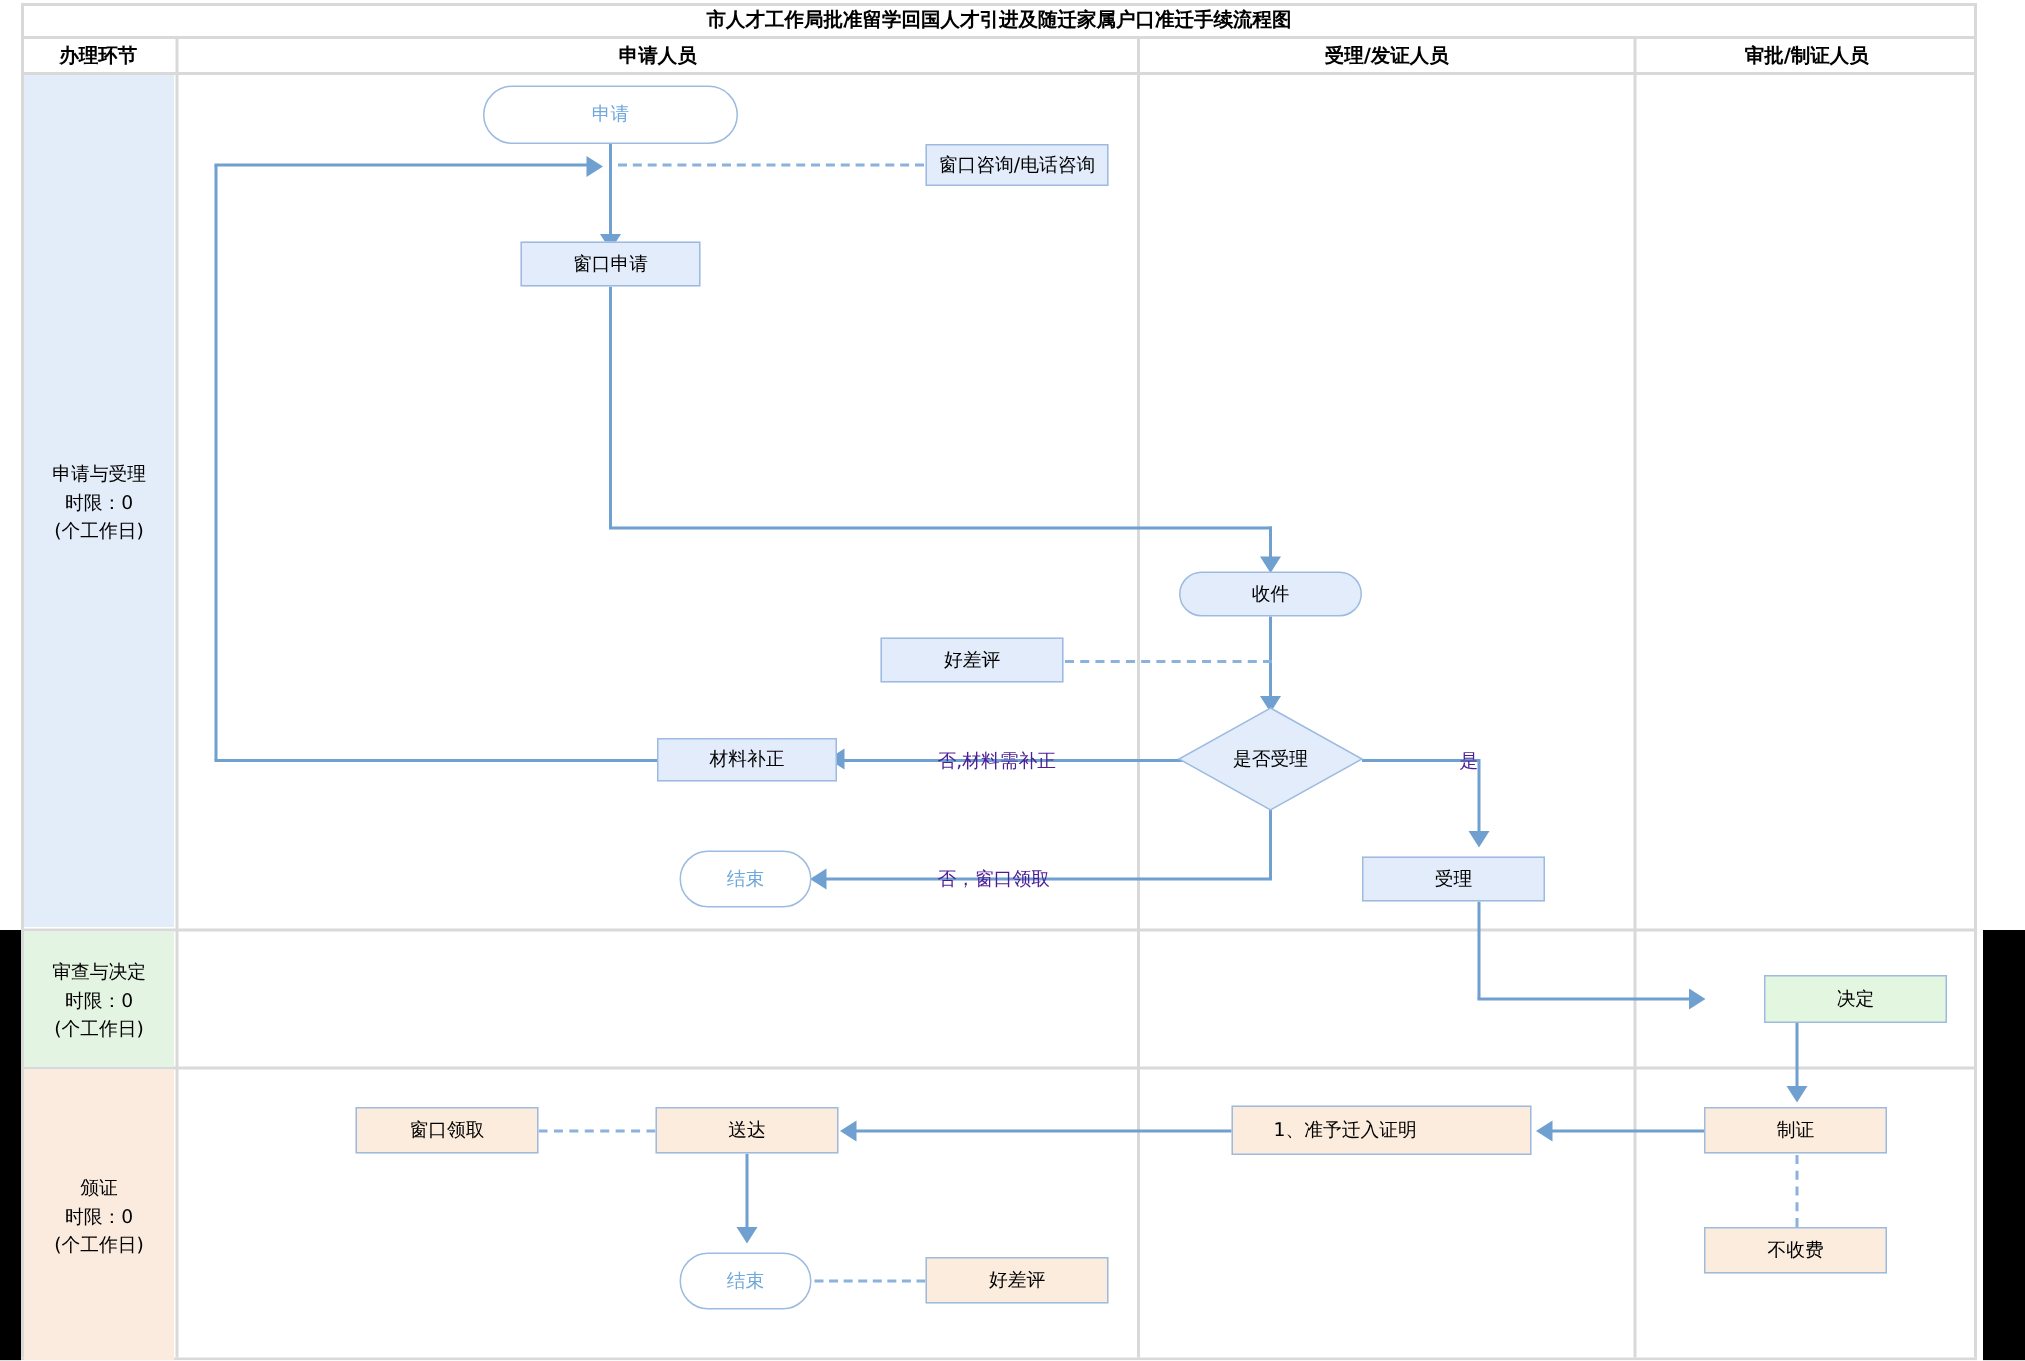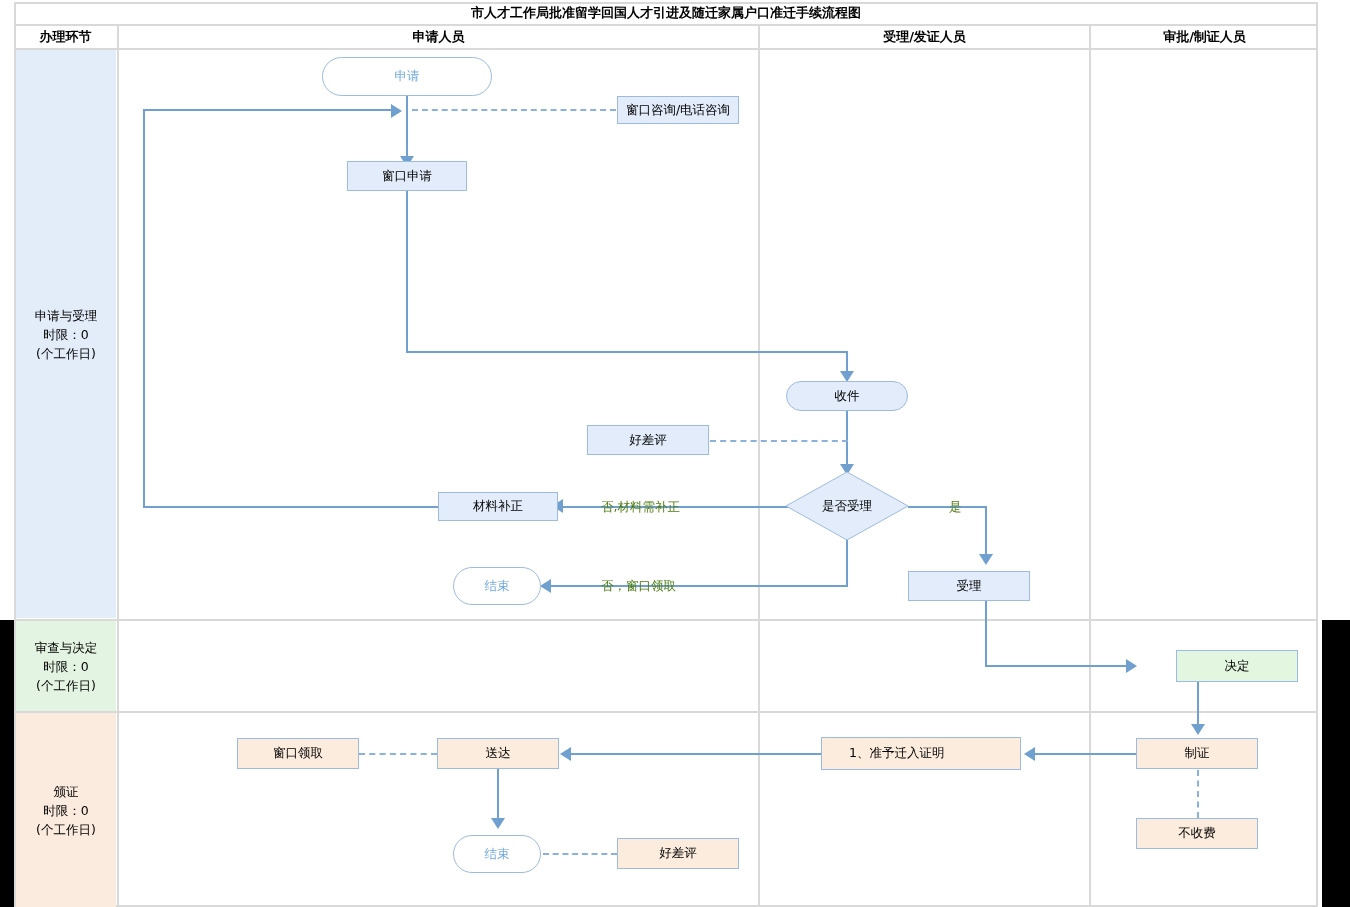--- a/index.html
+++ b/index.html
@@ -109,23 +109,24 @@
 
   
   .arrow { position: absolute; width: 0; height: 0; }
   .arrow.down  { border-left: 7px solid transparent; border-right: 7px solid transparent; border-top: 11px solid #6fa0cf; }
   .arrow.left  { border-top: 7px solid transparent; border-bottom: 7px solid transparent; border-right: 11px solid #6fa0cf; }
   .arrow.right { border-top: 7px solid transparent; border-bottom: 7px solid transparent; border-left: 11px solid #6fa0cf; }
 
   
   .edge-label {
     position: absolute;
-    font-size: 12.5px; color: #4d7c0f;
+    font-size: 12.5px; color: #4c1d95;
     white-space: nowrap;
     background: transparent;
+    margin-left: 24px;
   }
 </style>
 </head>
 <body>
 
 <div id="page">
 
   <div class="blackbar" id="bar-left"></div>
   <div class="blackbar" id="bar-right"></div>
 

